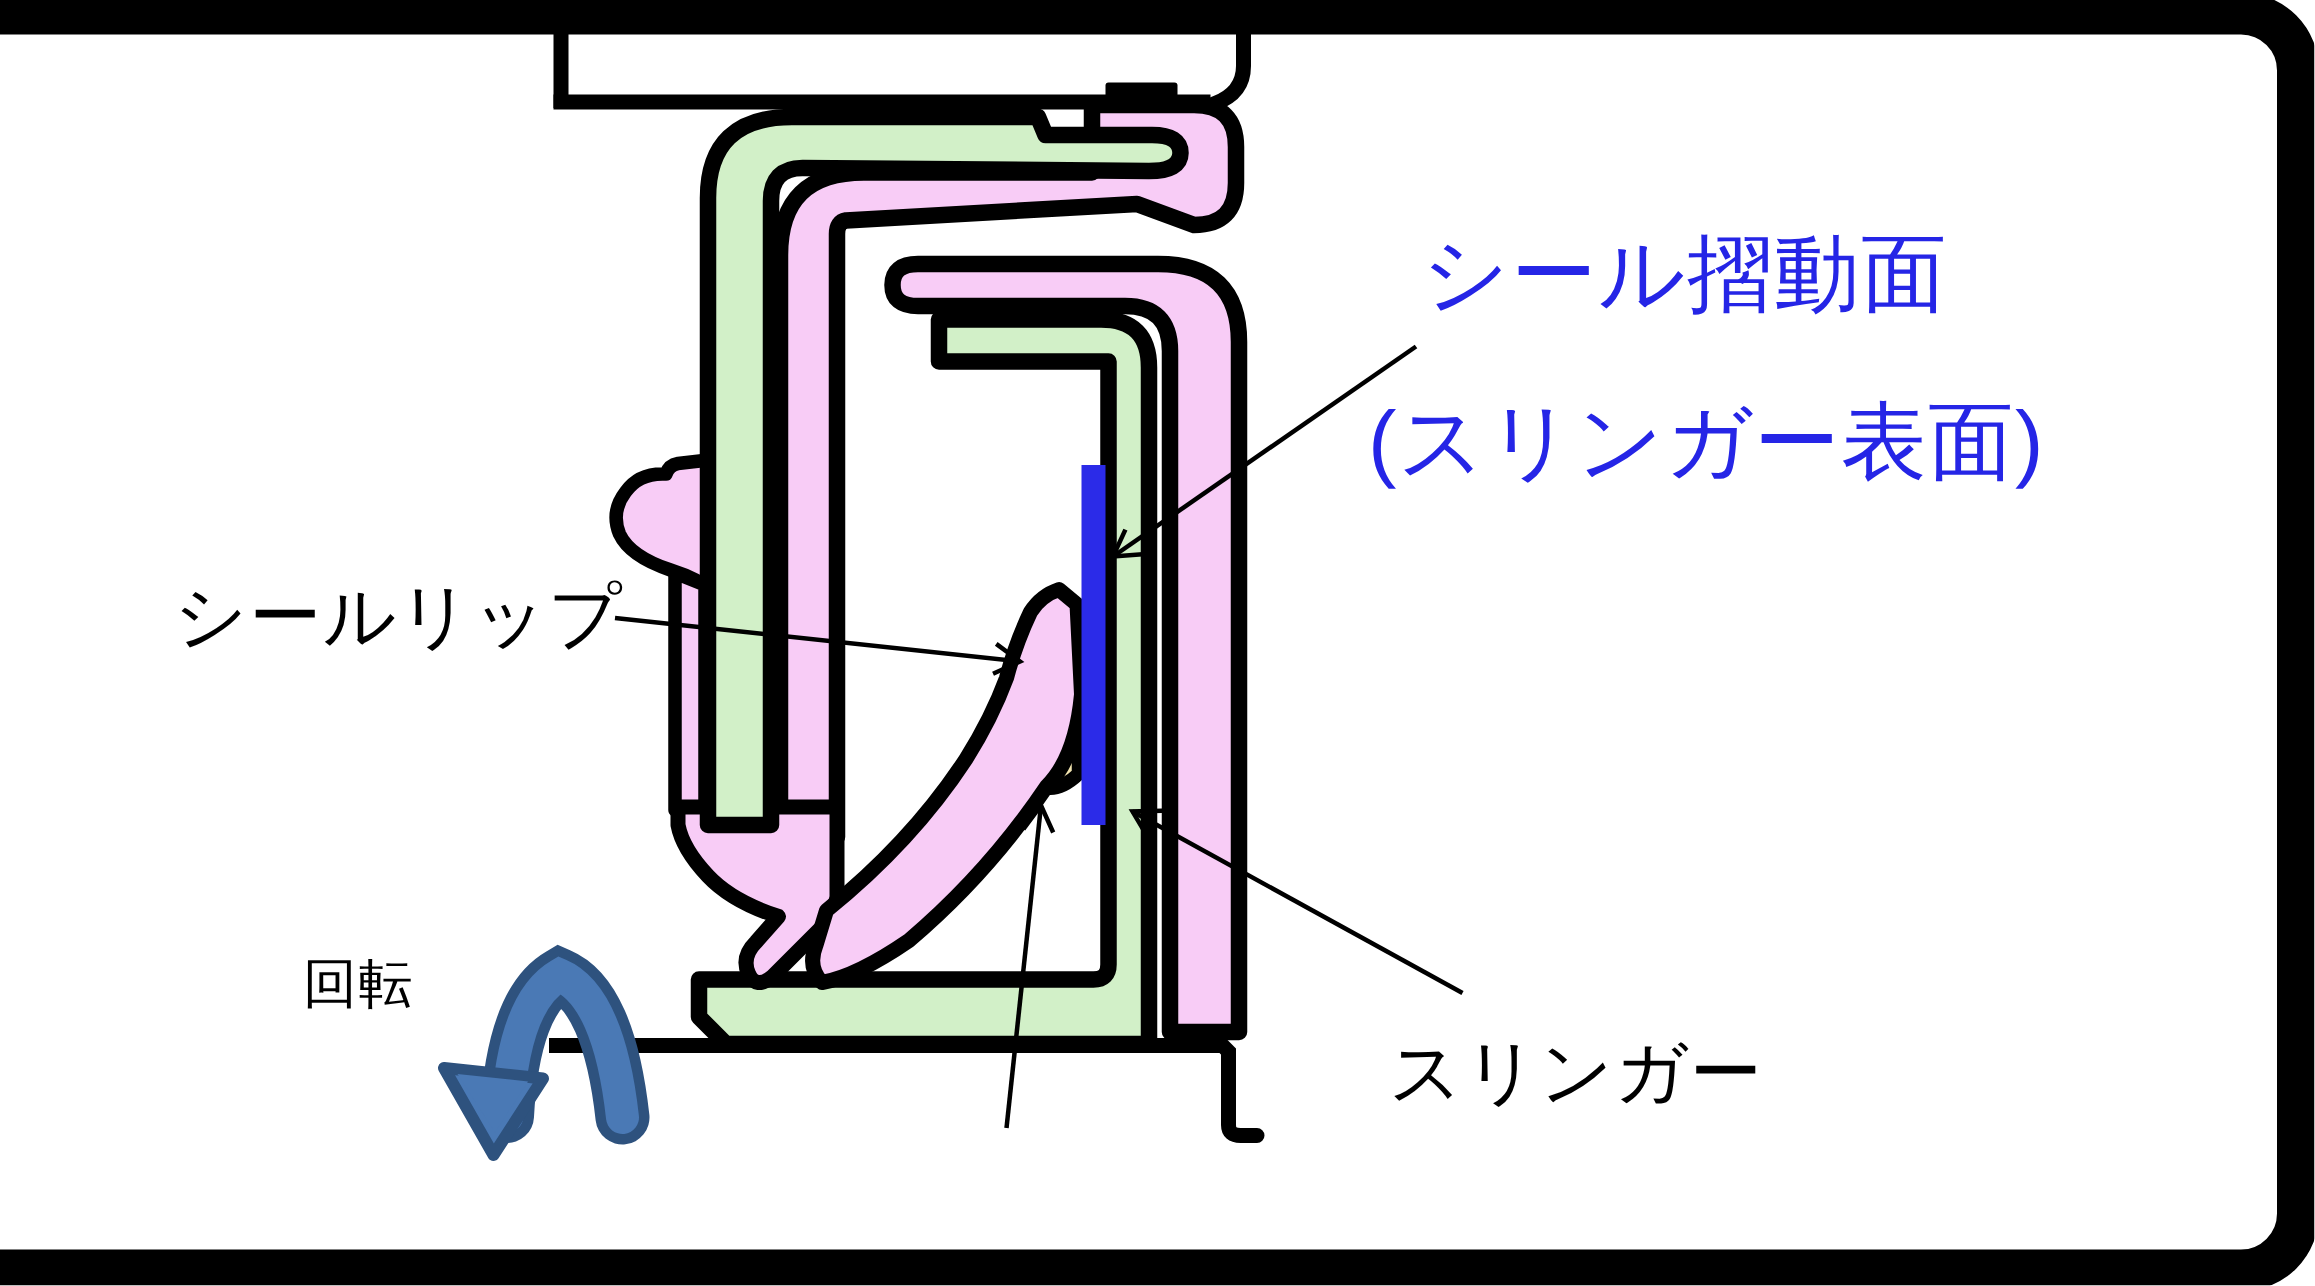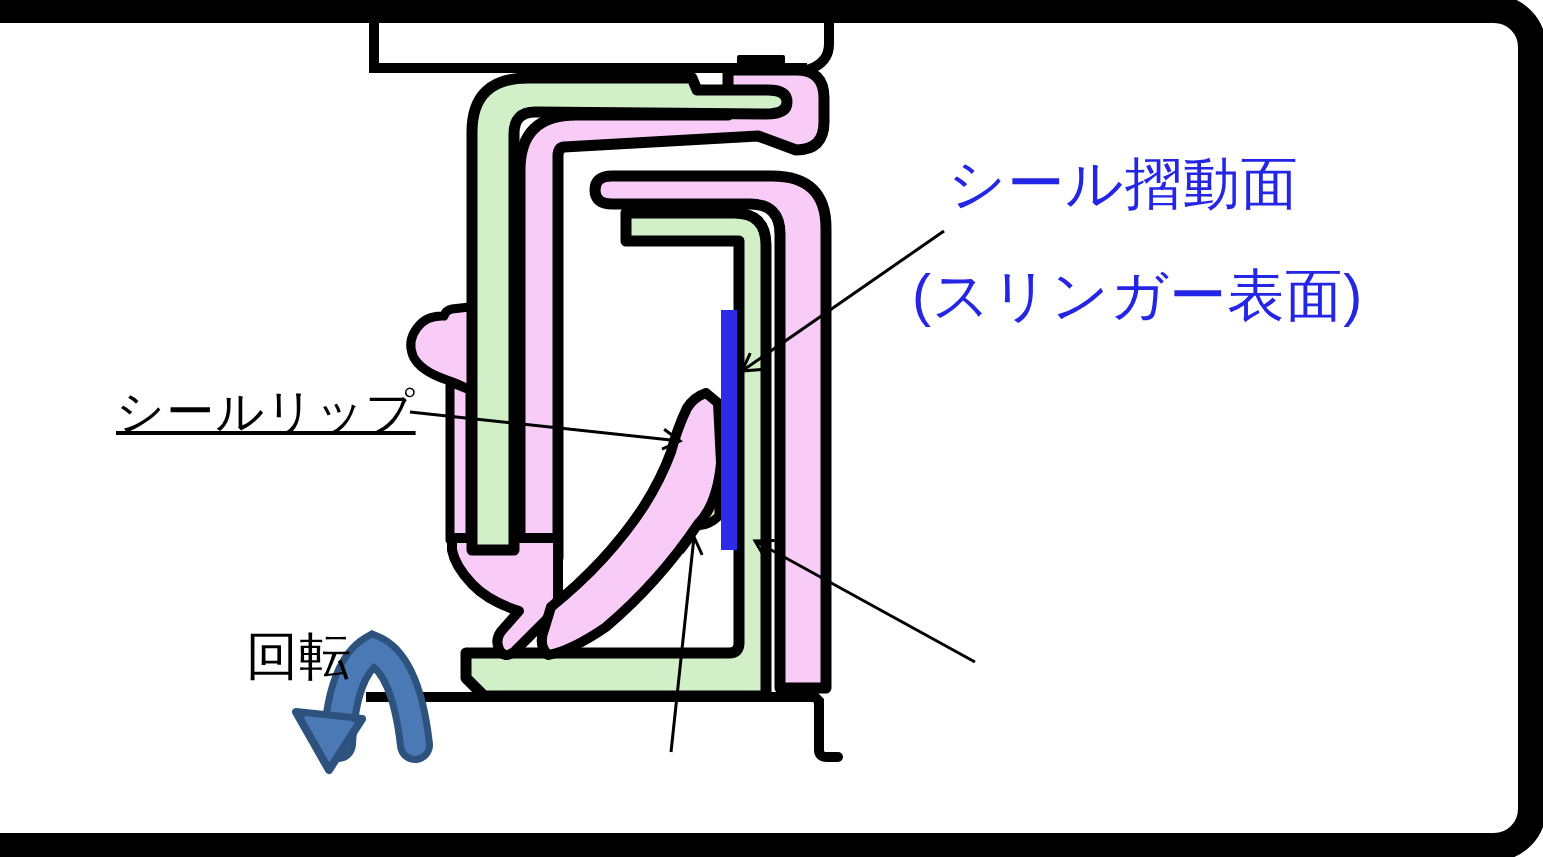--- a/index.html
+++ b/index.html
@@ -2,22 +2,22 @@
 <html><head>
 <meta charset="utf-8">
 <style>
   html,body{margin:0;padding:0;background:#fff;}
   #stage{position:relative;width:1543px;height:857px;overflow:hidden;background:#fff;
          font-family:"Liberation Sans","DejaVu Sans",sans-serif;}
   #drawing{position:absolute;left:0;top:0;}
   .lbl{position:absolute;color:#000;white-space:nowrap;letter-spacing:1px;}
   .lbl.blue{color:#2525E6;}
   .fs57{font-size:57px;line-height:70px;}
-  .fs52{font-size:52px;line-height:60px;margin-left:44px;}
-  .fs48{font-size:48px;line-height:56px;text-decoration:underline;}
+  .fs52{font-size:36px;line-height:60px;}
+  .fs48{font-size:48px;line-height:56px;}
 </style>
 </head>
 <body>
 
 <div id="stage">
 
 <svg id="drawing" width="1543" height="857" viewBox="0 0 1543 857">
   <defs>
     <marker id="chev" viewBox="-20 -12 24 24" refX="0" refY="0" markerWidth="24" markerHeight="24" markerUnits="userSpaceOnUse" orient="auto">
       <path d="M-17,-10 L0,0 L-17,10" fill="none" stroke="#000" stroke-width="3"></path>
@@ -74,14 +74,15 @@
     <line x1="975" y1="662" x2="755" y2="541" marker-end="url(#chev)"></line>
   </g>
 
   <rect x="-50" y="9" width="1582" height="838" rx="38" fill="none" stroke="#000" stroke-width="28"></rect>
 </svg>
 
 <div class="lbl blue fs57" style="left:948px;top:148px;">シール摺動面</div>
 <div class="lbl blue fs57" style="left:912px;top:224px;margin-top:36px;">(スリンガー表面)</div>
 <div class="lbl fs48" style="left:116px;top:384px;">シールリップ</div>
 <div class="lbl fs52" style="left:202px;top:626px;">回転</div>
+<div class="lbl fs48" style="left:926px;top:688px;">スリンガー</div>
 
 </div>
 
 </body></html>

